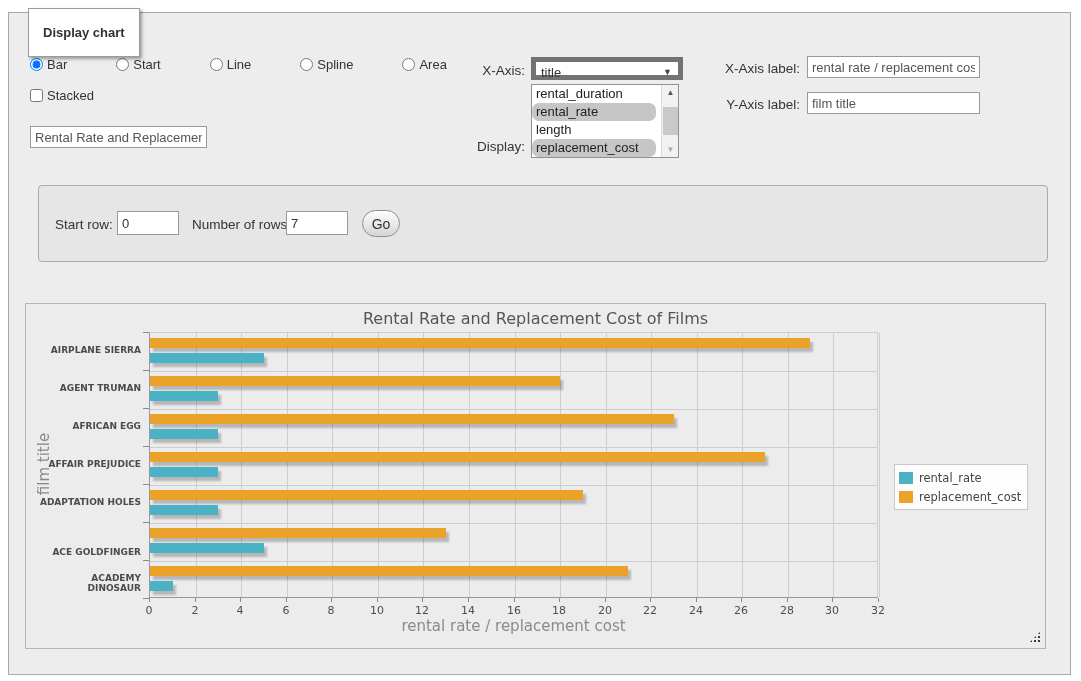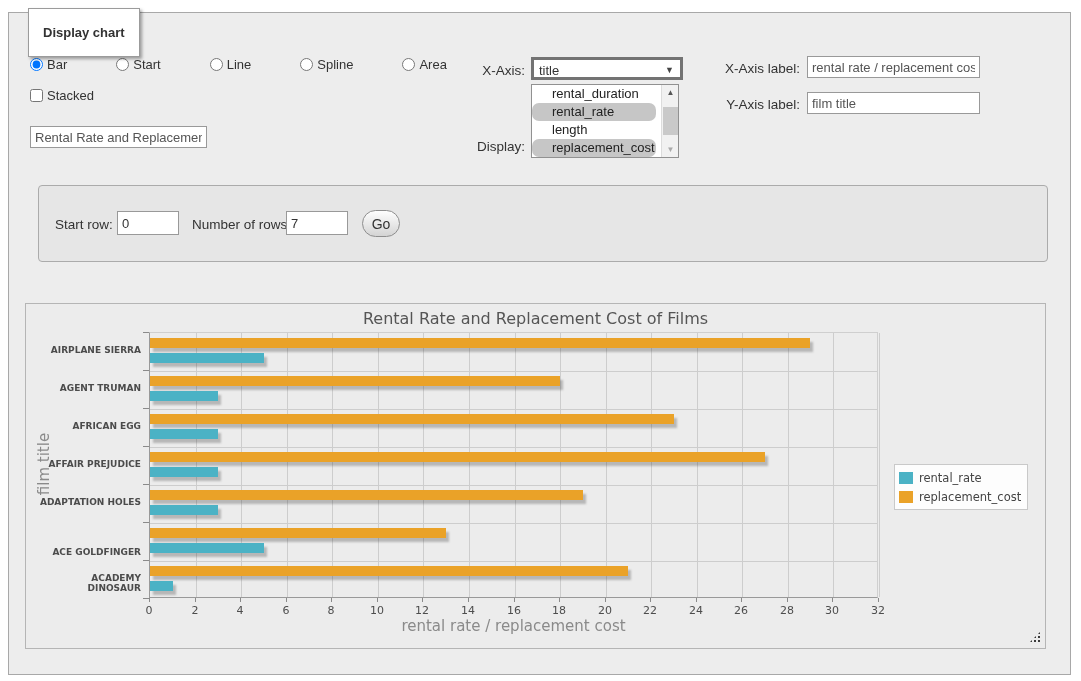--- a/index.html
+++ b/index.html
@@ -17,26 +17,26 @@
 
   .radio-row { position:absolute; left:30px; top:57px; display:flex; align-items:center; font-size:13px; color:#333;gap:40px; }
   .radio-row label { display:flex; align-items:center; margin-right:9px; }
   .radio-row input, .chk-row input { margin:0 4px 0 0; }
   .chk-row { position:absolute; left:30px; top:88px; display:flex; align-items:center; font-size:13px; color:#333; }
 
   .txt { position:absolute; border:1px solid #999; background:#fff; font:13px "Liberation Sans",sans-serif;
          color:#555; padding:2px 4px; }
 
   .selectbox { position:absolute; left:531px; top:57px; width:152px; height:23px; background:#fff;
-               border:3px solid #737373; font-size:13px; color:#333; line-height:21px; padding-left:5px; cursor:default; }
+               border:5px solid #737373; font-size:13px; color:#333; line-height:21px; padding-left:5px; cursor:default; }
   .selectbox .arrow { position:absolute; right:6px; top:0; line-height:21px; font-size:9px; color:#444; }
 
   .listbox { position:absolute; left:531px; top:84px; width:148px; height:74px; background:#fff;
              border:1px solid #919191; font-size:13px; color:#222; overflow:hidden; }
-  .listbox .opt { height:18px; line-height:18px; padding-left:20px; width:124px; white-space:nowrap;border-radius:7px; }
+  .listbox .opt { height:18px; line-height:18px; padding-left:4px; width:124px; white-space:nowrap;border-radius:7px; }
   .listbox .opt.sel { background:#c6c6c6; }
   .scrollbar { position:absolute; right:0; top:0; width:17px; height:72px; background:#f1f1f1; border-left:1px solid #dcdcdc; }
   .scrollbar .btn { position:absolute; left:0; width:17px; height:15px; background:#f1f1f1;
                     text-align:center; font-size:8px; line-height:15px; color:#555; }
   .scrollbar .btn.down { bottom:0; color:#aaa; }
   .scrollbar .thumb { position:absolute; left:1px; top:22px; width:15px; height:28px; background:#c9c9c9; }
 
   .pagebox { position:absolute; left:38px; top:185px; width:1010px; height:77px; background:#e6e6e6;
              border:1px solid #ababab; border-radius:4px; }
   .go-btn { position:absolute; left:362px; top:210px; width:38px; height:27px; border:1px solid #8e8e8e;

